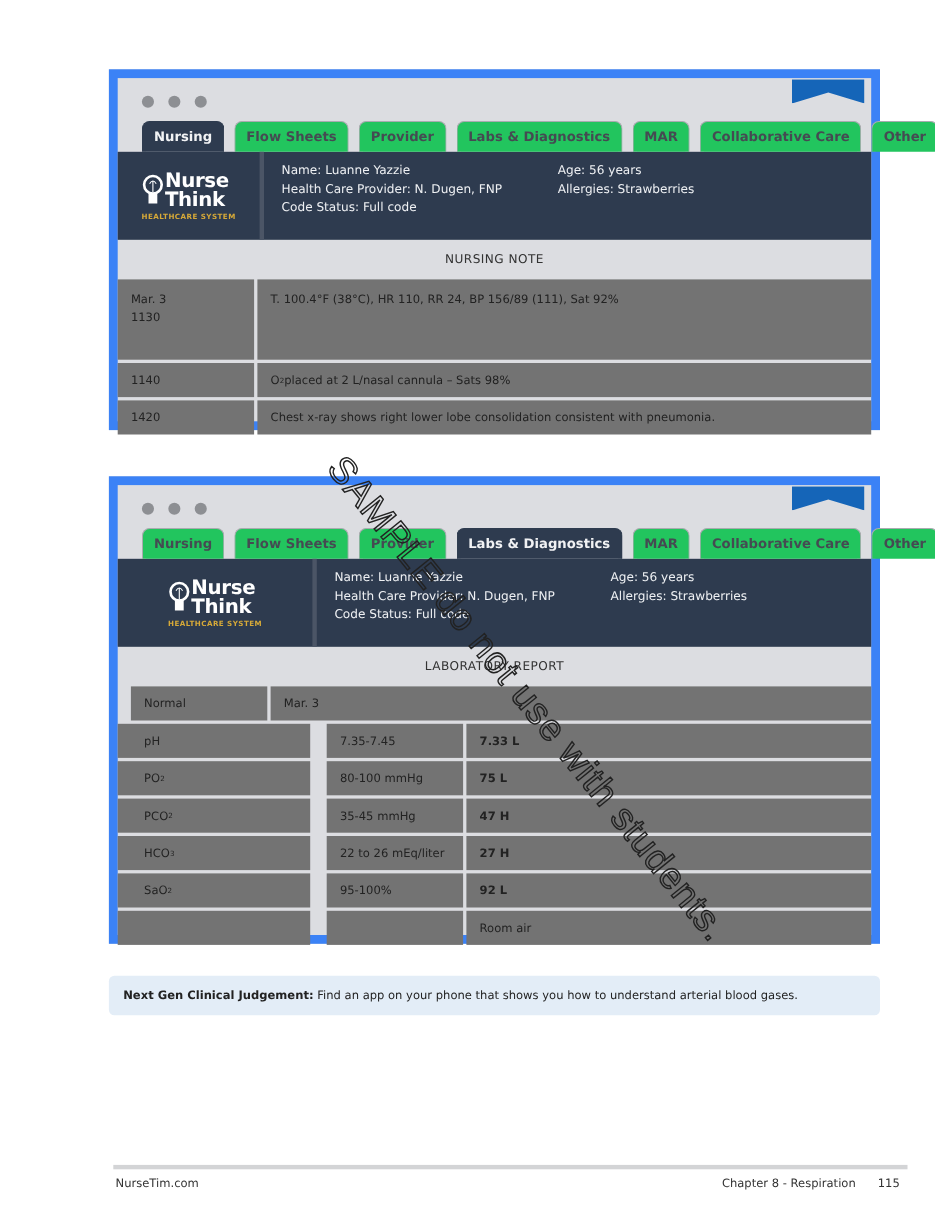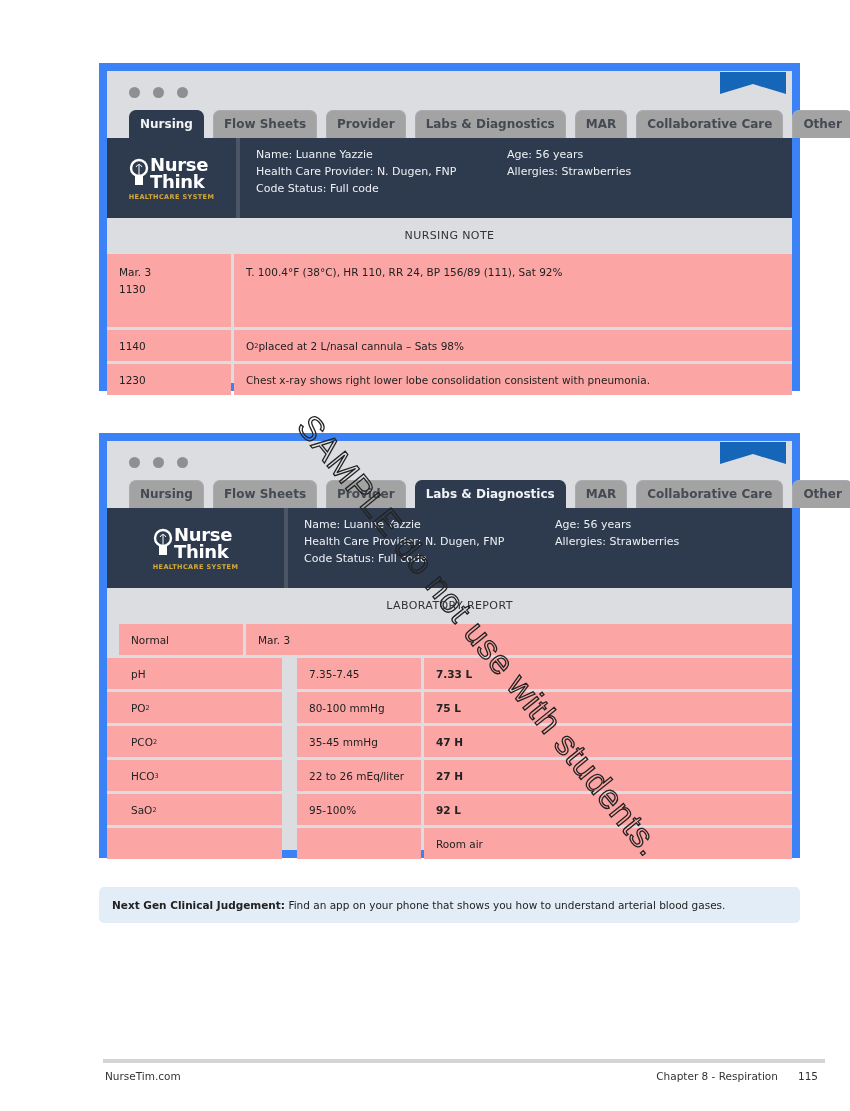--- a/index.html
+++ b/index.html
@@ -17,21 +17,21 @@
   .dots { position: absolute; left: 22px; top: 16px; display: flex; gap: 13px; }
   .dot { width: 11px; height: 11px; border-radius: 50%; background: #8d8f93; }
   .bookmark {
     position: absolute; right: 6px; top: 1px; width: 66px; height: 22px;
     background: #1565b8;
     clip-path: polygon(0 0, 100% 0, 100% 100%, 50% 55%, 0 100%);
   }
   .tabs { position: absolute; left: 22px; bottom: 0; display: flex; gap: 9px; }
   .tab {
     height: 28px; padding: 0 10px; border: 1.5px solid #a9abaf; border-bottom: none;
-    border-radius: 7px 7px 0 0; background: #a3a3a3;
+    border-radius: 7px 7px 0 0; background: #22c55e;
     font-family: "DejaVu Sans", sans-serif; font-weight: bold; font-size: 12px;
     color: #454a52; line-height: 26px; white-space: nowrap;
   }
   .tab.active { background: #2e3b4f; border-color: #2e3b4f; color: #f1f2f4; }
 
   .header { display: flex; height: 80px; background: #2e3b4f; }
   .logo { position: relative; border-right: 4px solid #4b5566; display: flex; align-items: center; justify-content: center; flex-direction: column; }
   .ehr.one .logo { width: 133px; }
   .ehr.two .logo { width: 181px; }
   .logo-row { display: flex; align-items: center; gap: 1px; margin-left: -6px; }
@@ -39,21 +39,21 @@
   .logo-words { font-family: "DejaVu Sans", sans-serif; font-weight: bold; color: #fff; font-size: 18px; line-height: 17px; letter-spacing: -0.3px; }
   .logo-sub { font-family: "DejaVu Sans", sans-serif; font-size: 6.5px; color: #d6a938; font-weight: bold; letter-spacing: 0.4px; margin-top: 3px; }
 
   .pt { display: flex; flex: 1; padding-top: 8px; font-family: "DejaVu Sans", sans-serif; font-size: 11px; color: #eef0f3; line-height: 17px; }
   .ehr.one .pt-left { padding-left: 16px; width: 267px; }
   .ehr.two .pt-left { padding-left: 16px; width: 267px; }
 
   .section-title { height: 36px; text-align: center; line-height: 36px; font-family: "DejaVu Sans", sans-serif; font-size: 11px; letter-spacing: 0.4px; color: #333; }
 
   .row { display: flex; gap: 3px; margin-bottom: 3px; }
-  .cell { background: #fca5a5; font-family: "DejaVu Sans", sans-serif; font-size: 10.5px; color: #222; padding: 15px 12px; display: flex; align-items: center; }
+  .cell { background: #737373; font-family: "DejaVu Sans", sans-serif; font-size: 10.5px; color: #222; padding: 15px 12px; display: flex; align-items: center; }
   .cell.col { flex-direction: column; align-items: flex-start; justify-content: center; }
 
   .note .c1 { width: 124px; }
   .note .c2 { flex: 1; }
   .note p { line-height: 17px; }
 
   .lab .c1 { width: 175px; }
   .lab .c2 { width: 124px; margin-left: 12px; }
   .lab .c3 { flex: 1; }
   .lab .row { height: 31px; }
@@ -141,21 +141,21 @@
     </div>
     <div class="row" style="height:31px">
       <div class="cell c1">1140</div>
       <div class="cell c2">
         <span>O</span>
           <sub>2</sub>
           <span> placed at 2 L/nasal cannula – Sats 98%</span>
       </div>
     </div>
     <div class="row" style="height:31px">
-      <div class="cell c1">1230</div>
+      <div class="cell c1">1420</div>
       <div class="cell c2">Chest x-ray shows right lower lobe consolidation consistent with pneumonia.</div>
     </div>
   </div>
 </div>
 
 <div class="ehr two">
   <div class="chrome">
     <div class="dots">
       <span class="dot"></span>
       <span class="dot"></span>

